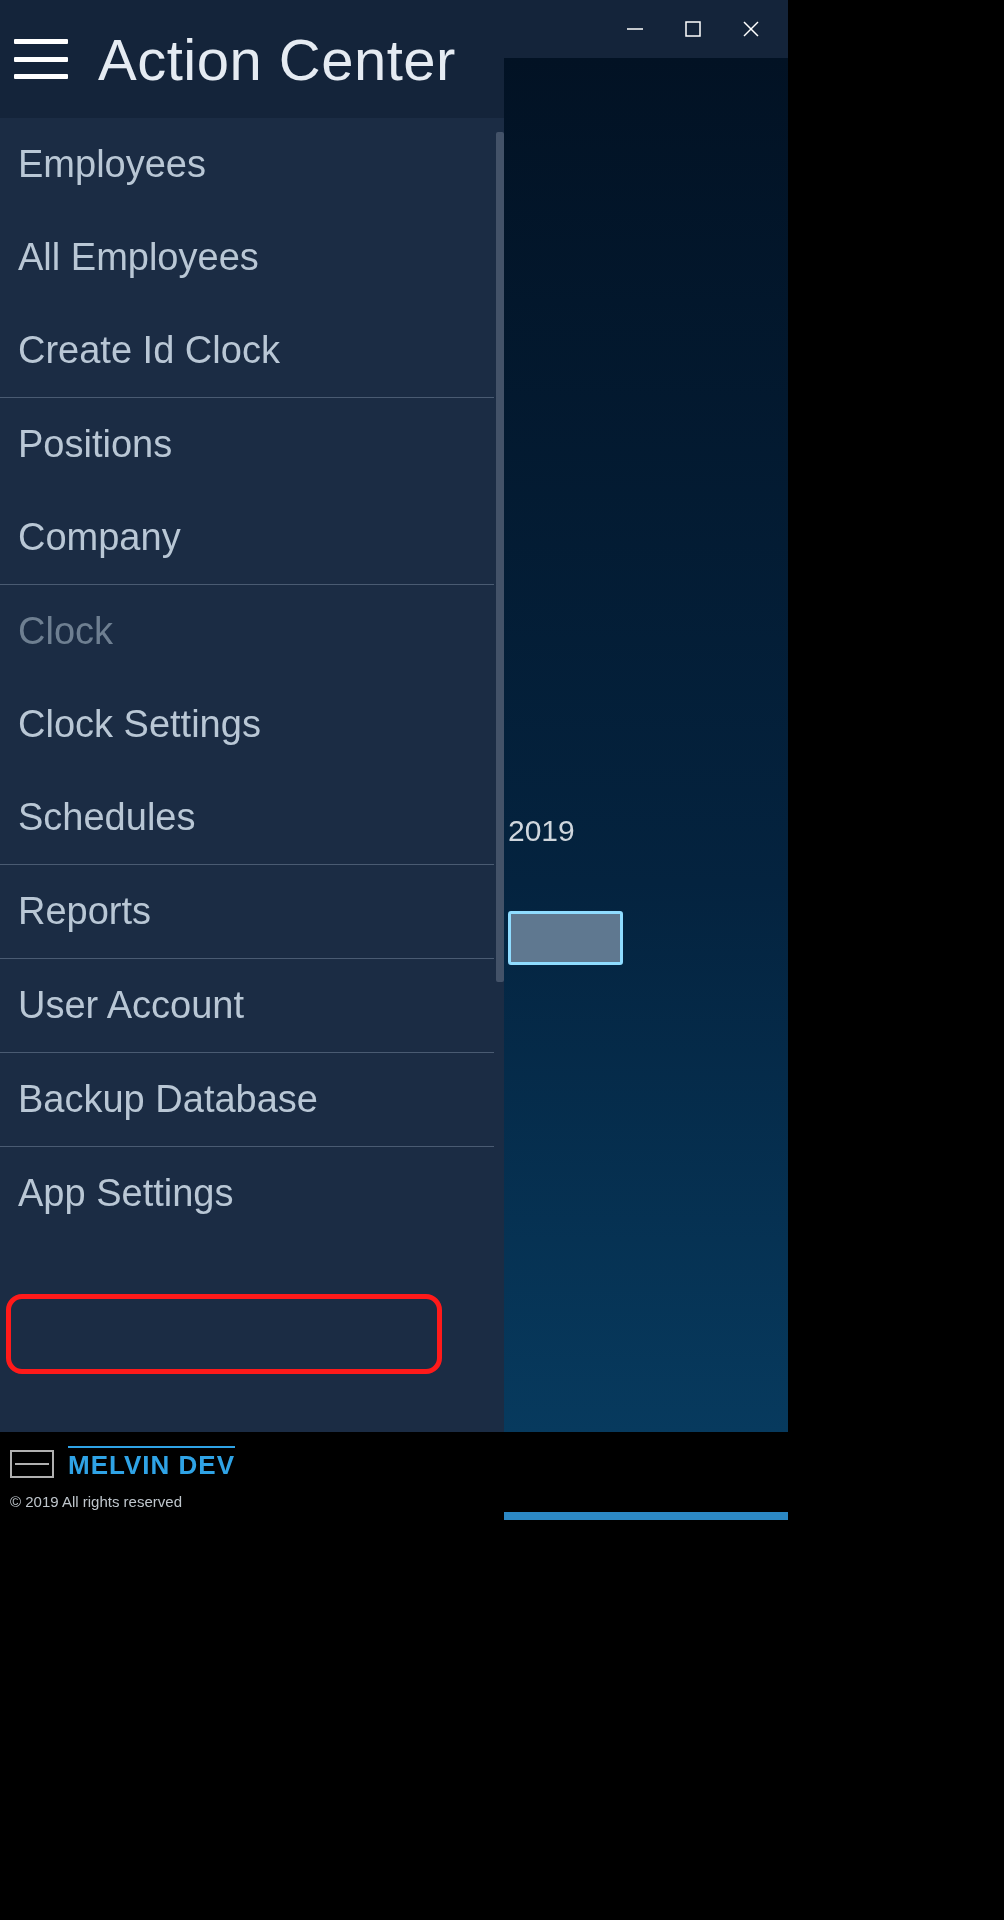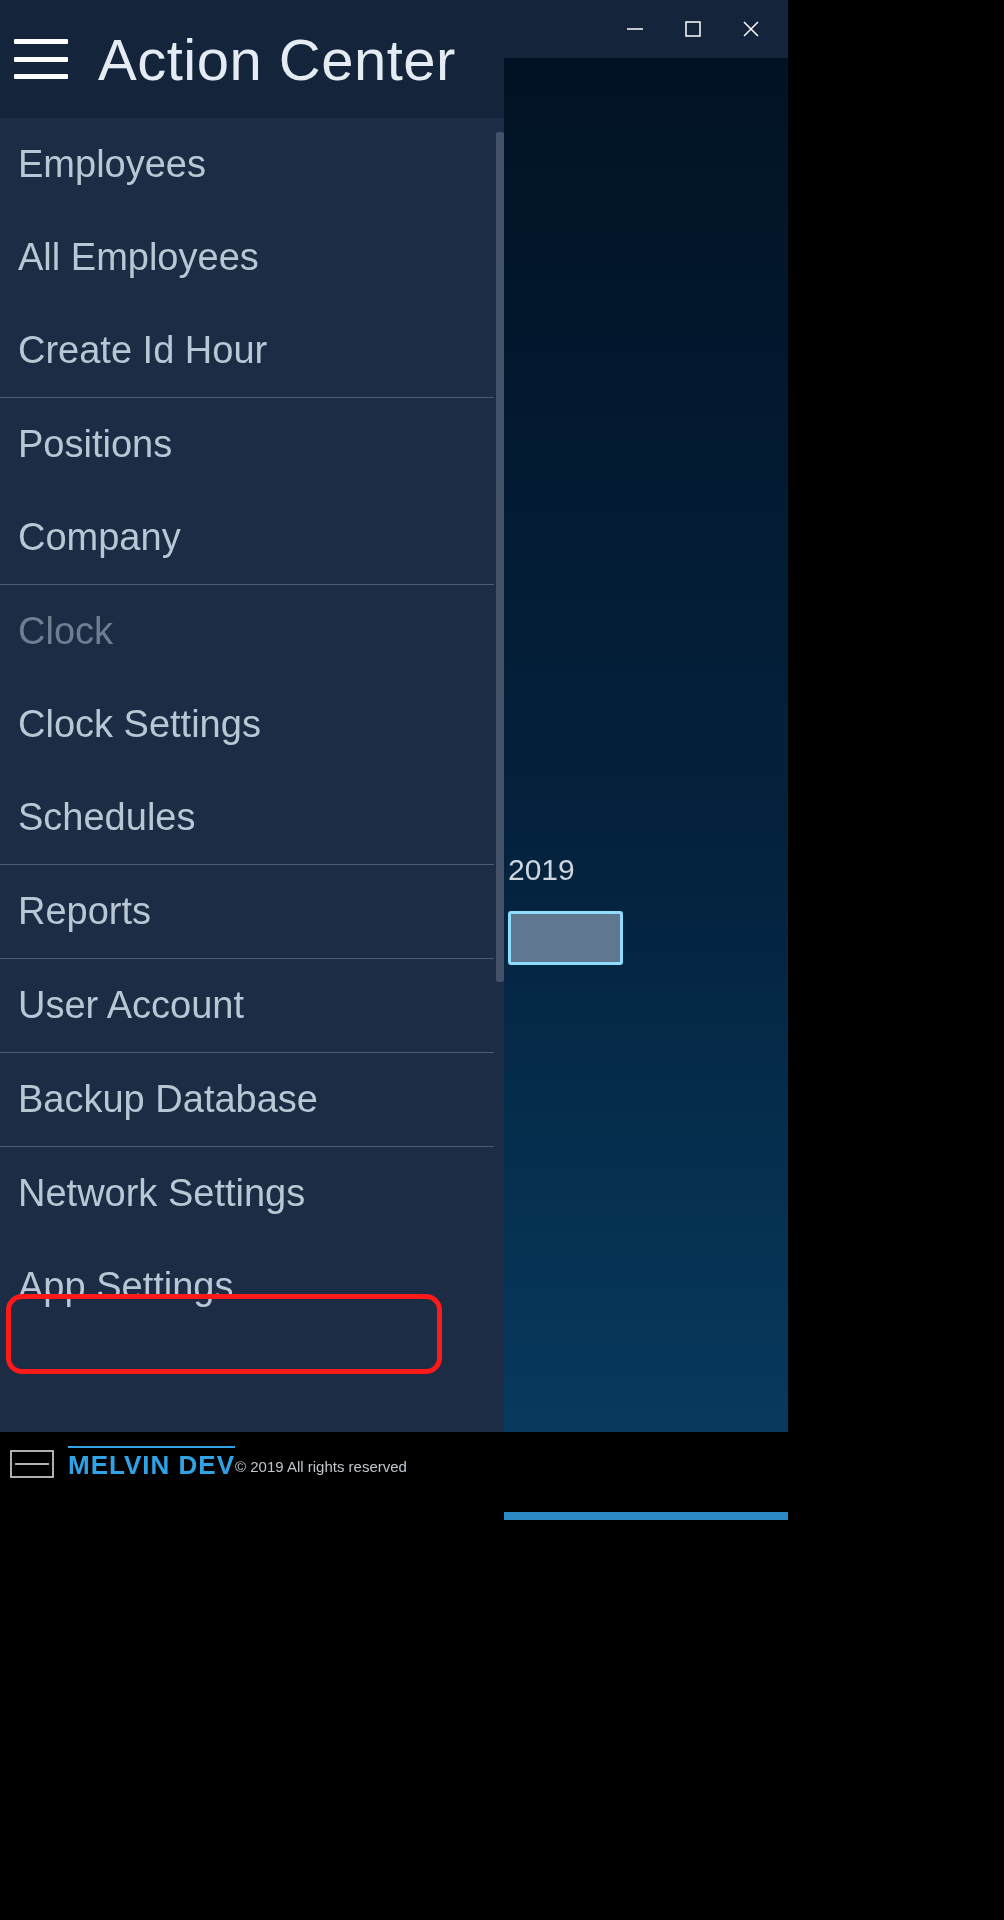--- a/index.html
+++ b/index.html
@@ -1,35 +1,35 @@
 <!DOCTYPE html>
 <html><head>
 <meta charset="utf-8">
 <style>
   * { margin:0; padding:0; box-sizing:border-box; }
   html,body { width:788px; height:1520px; font-family:"Segoe UI","Segoe UI Light",Arial,sans-serif; background:#000; overflow:hidden; }
   .window { width:788px; height:1520px; position:relative; background:#000; }
   .titlebar { height:58px; background:#14243a; display:flex; justify-content:flex-end; align-items:center; padding-right:8px; }
   .titlebar .ctrl { width:58px; height:58px; display:flex; align-items:center; justify-content:center; color:#fff; }
   .content-bg { position:absolute; top:58px; left:0; right:0; bottom:88px; background:linear-gradient(180deg,#021224 0%,#04233f 60%,#073a5e 100%); }
-  .year-peek { position:absolute; top:795px; left:508px; color:#cfd6dd; font-size:30px; font-weight:300; }
+  .year-peek { position:absolute; top:756px; left:508px; color:#cfd6dd; font-size:30px; font-weight:300; }
   .bar-peek { position:absolute; top:853px; left:508px; width:115px; height:54px; border:3px solid #8fdcff; background:#5f7890; border-radius:3px; }
   .sidebar { position:absolute; top:0; left:0; width:504px; height:1434px; background:#1b2c44; display:flex; flex-direction:column; }
   .sidebar-header { height:118px; background:#14243a; display:flex; align-items:center; gap:30px; padding:0 14px; }
   .hamburger { width:54px; height:40px; display:flex; flex-direction:column; justify-content:space-between; }
   .hamburger span { display:block; height:5px; width:100%; background:#fff; border-radius:1px; }
   .sidebar-title { color:#e5ebf2; font-size:58px; font-weight:300; letter-spacing:0.5px; }
   .menu-area { position:relative; flex:1; overflow:hidden;padding-left:10px; }
   .menu-list { position:absolute; top:0; left:0; right:10px; bottom:0; }
   .menu-item { padding:0 18px; height:93px; display:flex; align-items:center; color:#b9c7d5; font-size:38px; font-weight:300; border-bottom:1px solid transparent; }
   .menu-item.dim { color:#6e7f91; }
   .sep { height:1px; background:#4a5b72; margin:0; }
   .hl { position:absolute; left:6px; top:1176px; width:436px; height:80px; border:5px solid #ff1a1a; border-radius:16px; pointer-events:none; }
   .scrollbar { position:absolute; top:14px; right:0; width:8px; height:850px; background:#435268; border-radius:2px; }
-  .footer { position:absolute; left:0; right:0; bottom:0; height:88px; background:#000; display:flex; align-items:flex-start; padding:14px 10px 4px; flex-direction:row; }
+  .footer { position:absolute; left:0; right:0; bottom:0; height:88px; background:#000; display:flex; align-items:flex-start; padding:14px 10px 4px; flex-direction:column; }
   .footer-top { display:flex; align-items:center; gap:14px; }
   .footer-icon { width:44px; height:28px; border:2px solid #b0b0b0; position:relative; }
   .footer-icon::after { content:""; position:absolute; left:3px; right:3px; top:50%; height:2px; background:#b0b0b0; transform:translateY(-1px); }
   .footer-title { color:#2fa3e6; font-size:26px; font-weight:700; letter-spacing:1px; border-top:2px solid #2fa3e6; padding-top:2px; }
   .copyright { color:#bfc6cc; font-size:15px; margin-top:12px; }
   .side-blue { position:absolute; right:0; bottom:0; width:284px; height:8px; background:#2c88c4; }
   svg { display:block; }
 </style>
 </head>
 <body>
@@ -72,21 +72,21 @@
 
     <div class="menu-area">
       <div class="menu-list">
         <div class="menu-item">
             <span>Employees</span>
           </div>
         <div class="menu-item">
             <span>All Employees</span>
           </div>
         <div class="menu-item">
-            <span>Create Id Hour</span>
+            <span>Create Id Clock</span>
           </div>
         <div class="sep"></div>
         <div class="menu-item">
             <span>Positions</span>
           </div>
         <div class="menu-item">
             <span>Company</span>
           </div>
         <div class="sep"></div>
         <div class="menu-item dim">
@@ -105,23 +105,20 @@
         <div class="sep"></div>
         <div class="menu-item">
             <span>User Account</span>
           </div>
         <div class="sep"></div>
         <div class="menu-item">
             <span>Backup Database</span>
           </div>
         <div class="sep"></div>
         <div class="menu-item">
-            <span>Network Settings</span>
-          </div>
-        <div class="menu-item">
             <span>App Settings</span>
           </div>
       </div>
       <div class="hl"></div>
       <div class="scrollbar"></div>
     </div>
   </div>
 
   <div class="footer">
     <div class="footer-top">

